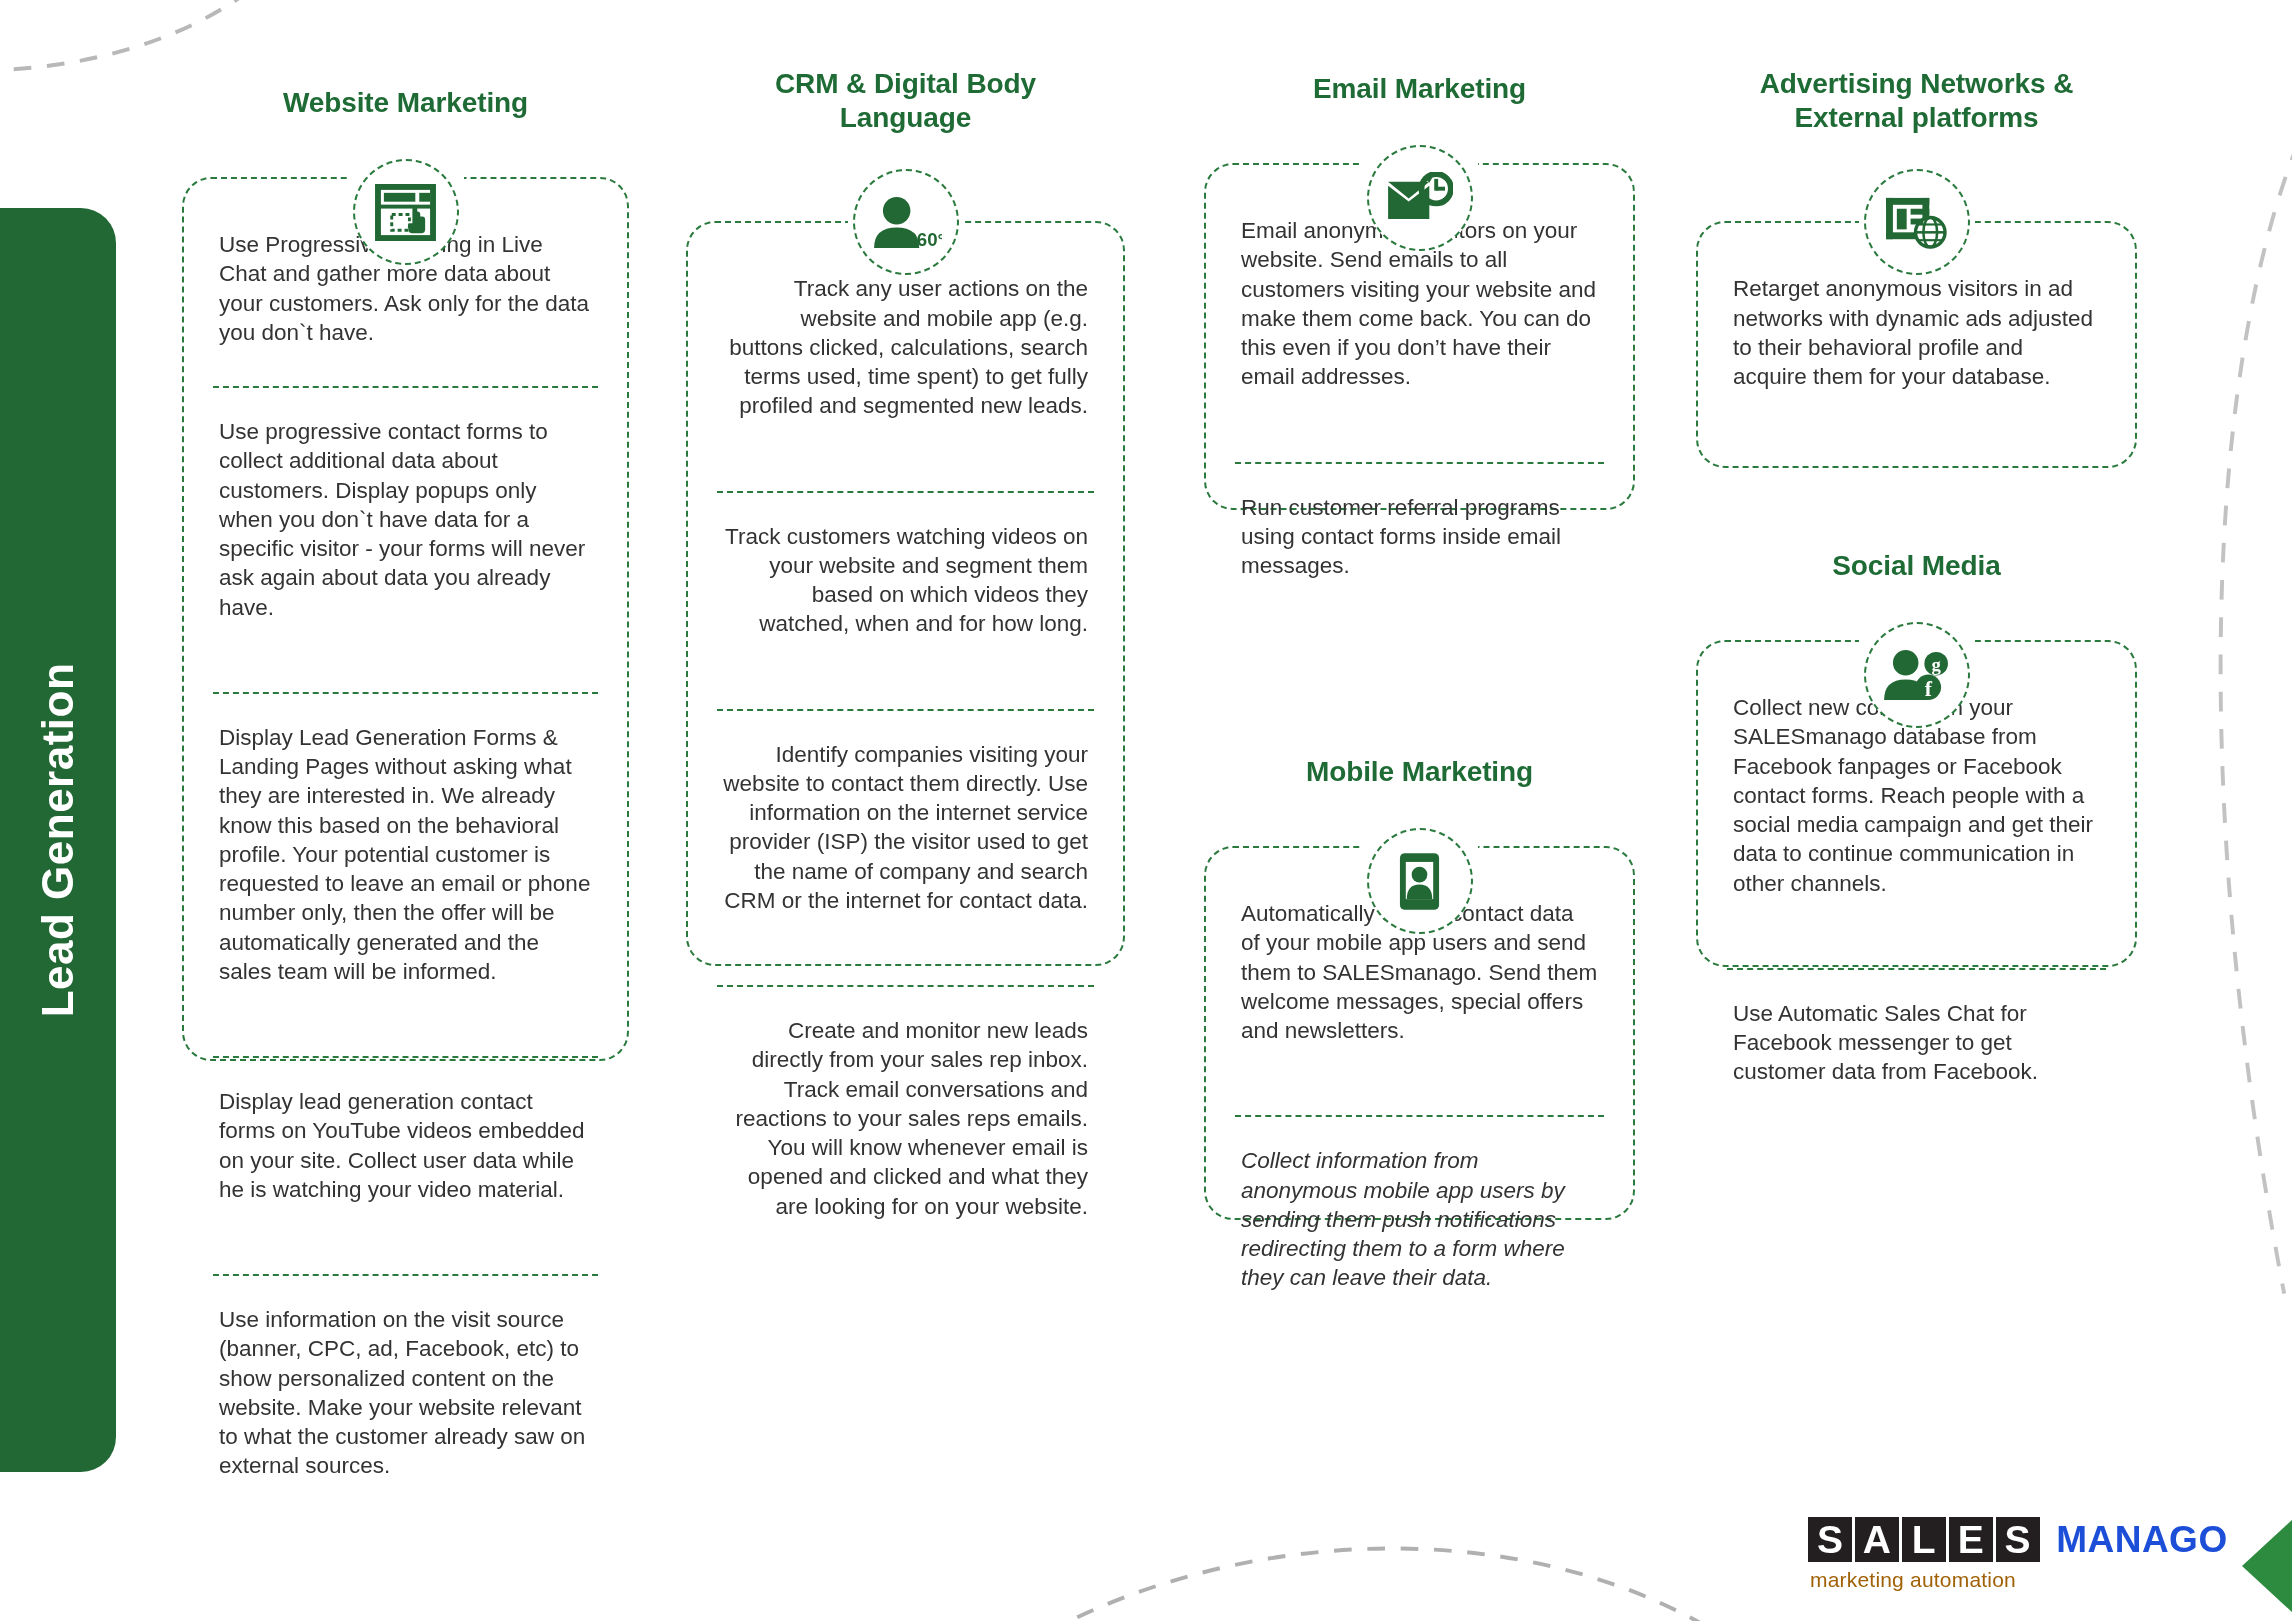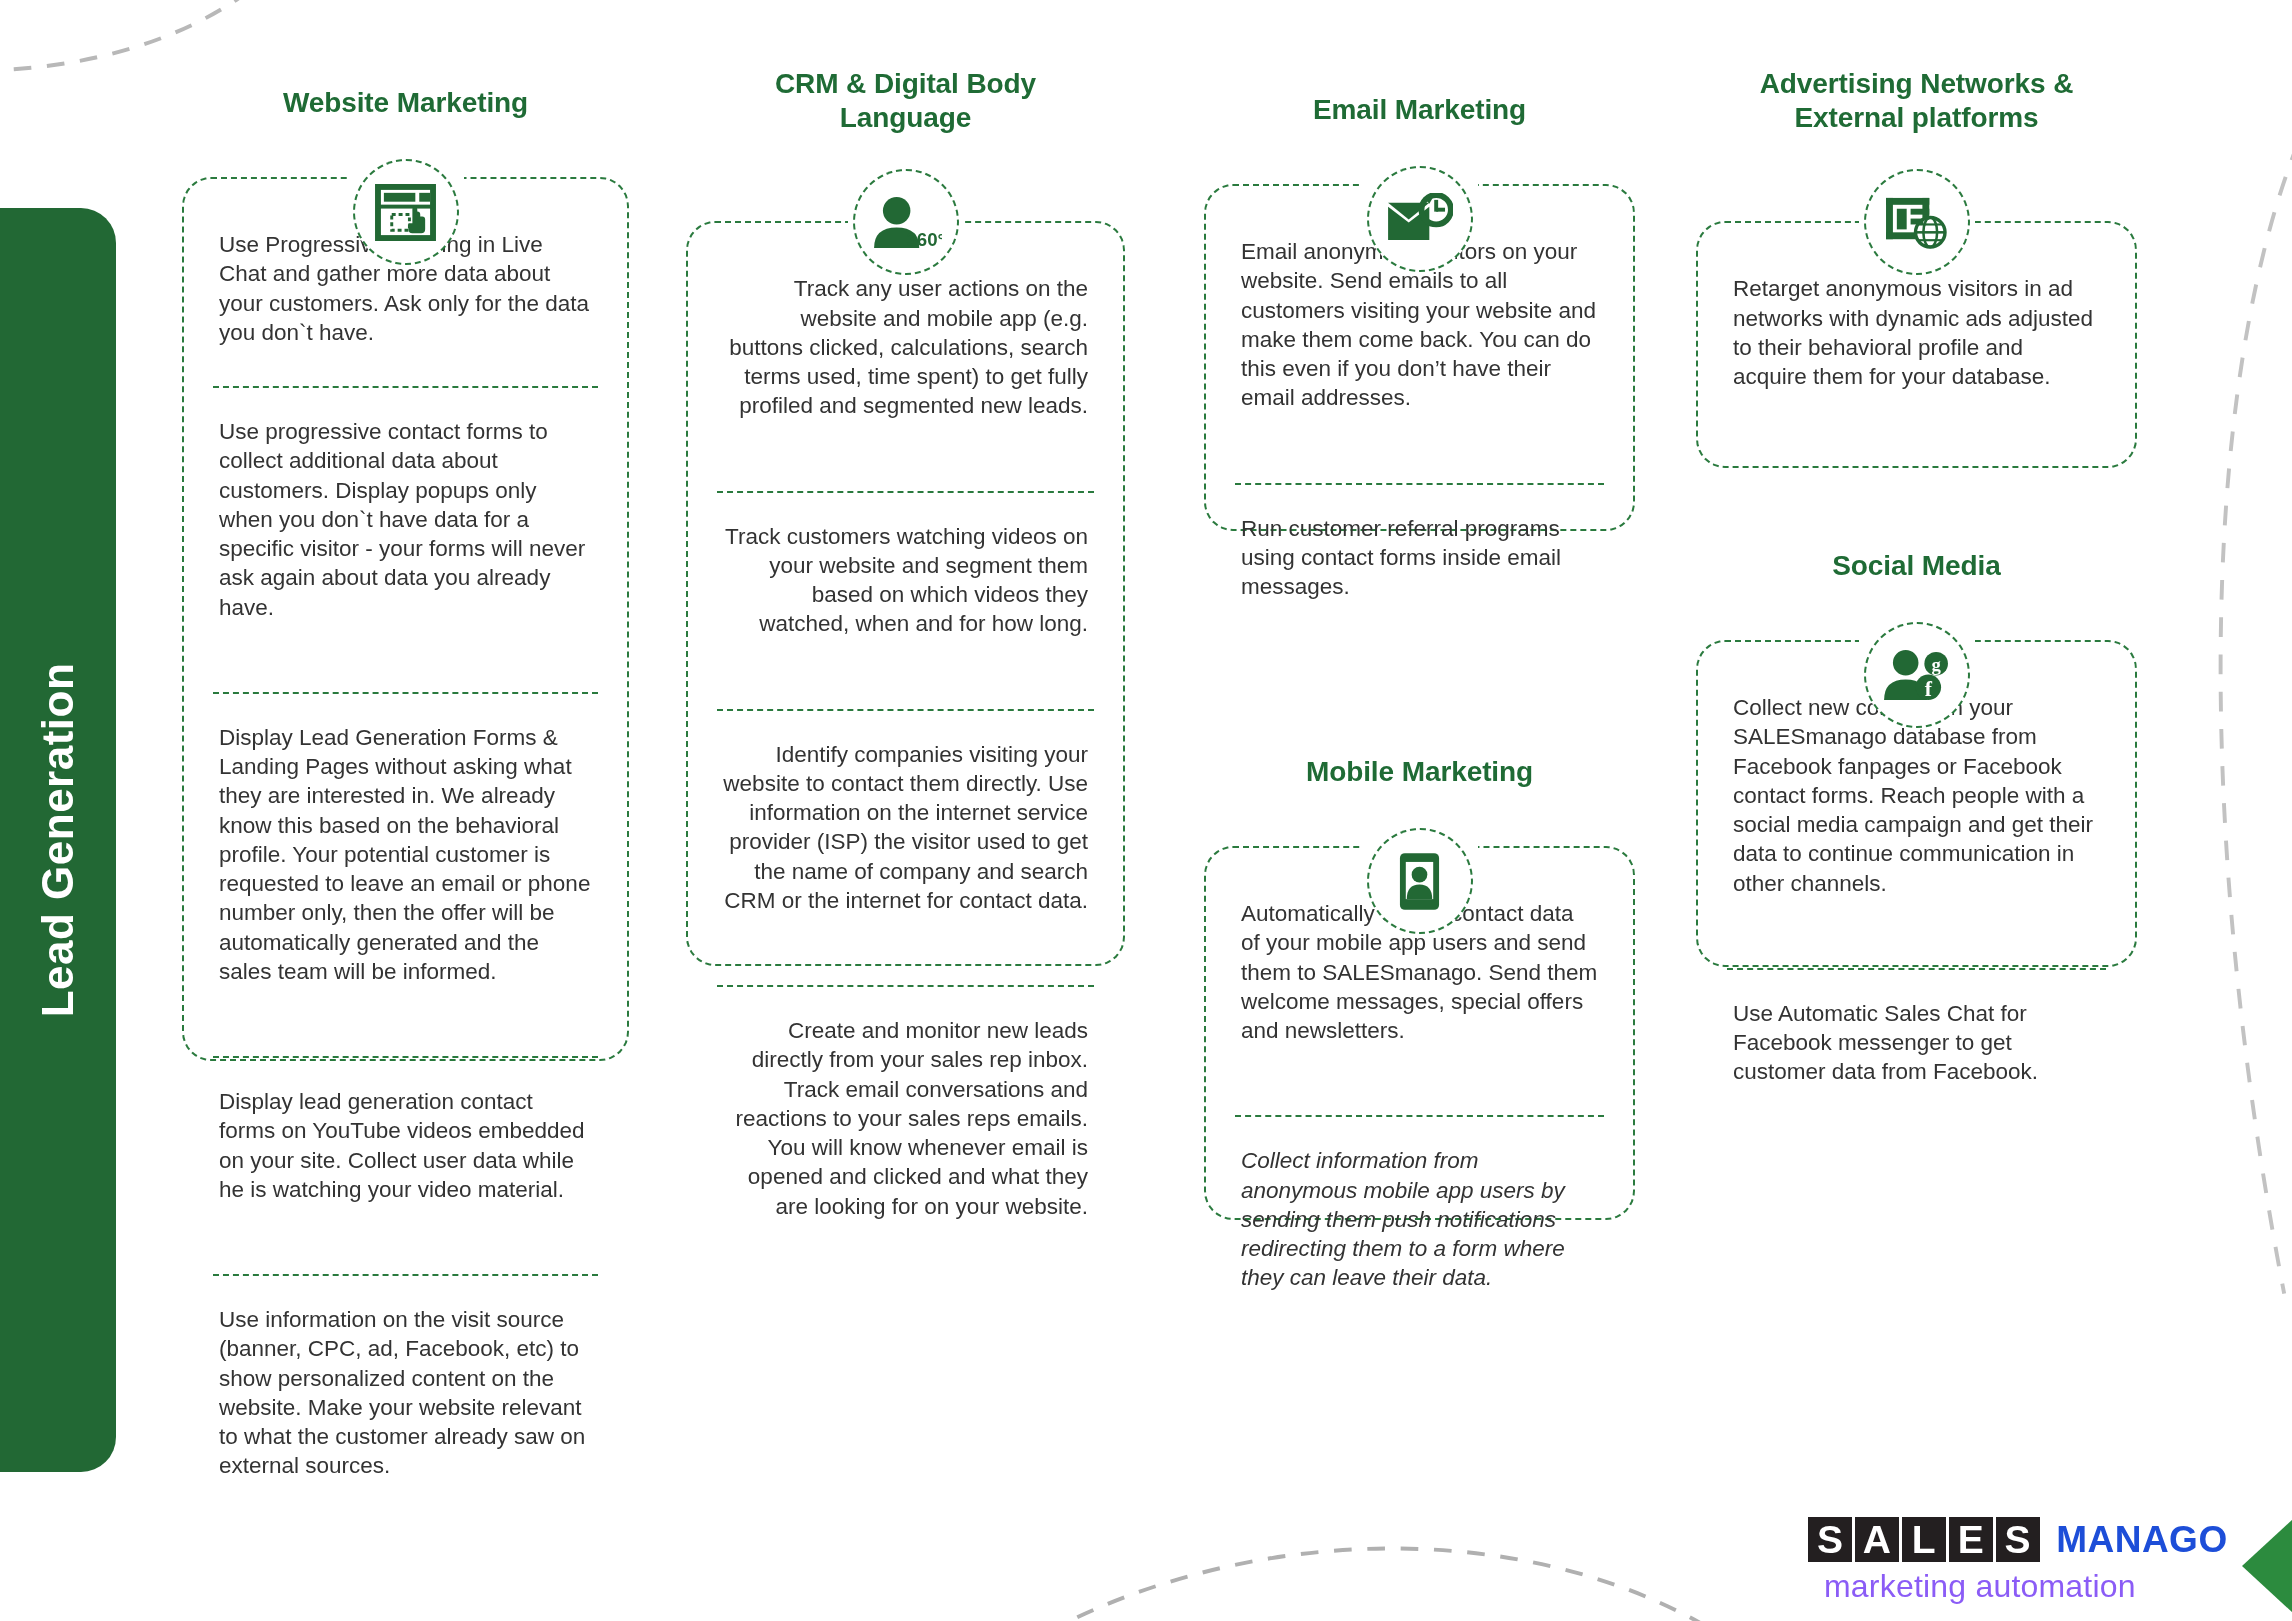--- a/index.html
+++ b/index.html
@@ -149,24 +149,24 @@
     font-family: "Liberation Sans", sans-serif;
   }
   .logo-word {
     color: #1d4ed8;
     font-size: 37px;
     font-weight: bold;
     margin-left: 13.7px;
     letter-spacing: 0.5px;
   }
   .logo-tagline {
-    color: #8b5cf6;
-    font-size: 32px;
+    color: #a16207;
+    font-size: 21px;
     margin-top: 5.9px;
-    margin-left: 16px;
+    margin-left: 2px;
     letter-spacing: 0.2px;
   }
   #corner-arrow {
     position: absolute;
     right: 0;
     top: 1519px;
     width: 0; height: 0;
     border-top: 47px solid transparent;
     border-bottom: 47px solid transparent;
     border-right: 51px solid #2c8b3e;
@@ -229,21 +229,21 @@
       <div class="card-notch"></div>
       <div class="card-body">
         <div class="item item-pad-bottom">Track any user actions on the website and  mobile app (e.g. buttons clicked, calculations, search terms used, time spent) to get fully profiled and segmented new leads.</div>
         <div class="item item-pad-bottom" style="margin-top:29px;">Track customers watching videos on your website and segment them based on which videos they watched, when and for how long.</div>
         <div class="item item-pad-bottom" style="margin-top:29px;">Identify companies visiting your website to contact them directly. Use information on the internet service provider (ISP) the visitor used to get the name of company and search CRM or the internet for contact data.</div>
         <div class="item" style="margin-top:29px;">Create and monitor new leads directly from your sales rep inbox. Track email conversations and reactions to your sales reps emails. You will know whenever email is opened and clicked and what they are looking for on your website.</div>
       </div>
     </div>
   </div>
 
-  <div class="section" style="left:1204px; top:93px; width:431px;">
+  <div class="section" style="left:1204px; top:72px; width:431px;">
     <div class="section-title">Email Marketing</div>
 
     <div class="icon-bubble" style="top:73px;">
       <svg width="67" height="53" viewBox="0 0 68 54">
         <path d="M2 14 L2 48 L44 48 L44 14 L23 30 Z" fill="#226834"></path>
         <path d="M2 10 L44 10 L23 27 Z" fill="#226834"></path>
         <circle cx="51" cy="17" r="15" fill="none" stroke="#226834" stroke-width="6"></circle>
         <rect x="49" y="7" width="4" height="12" fill="#226834"></rect>
         <rect x="51" y="15" width="9" height="4" fill="#226834"></rect>
         <path d="M38 4 L48 4 L44 11 Z" fill="#226834"></path>

